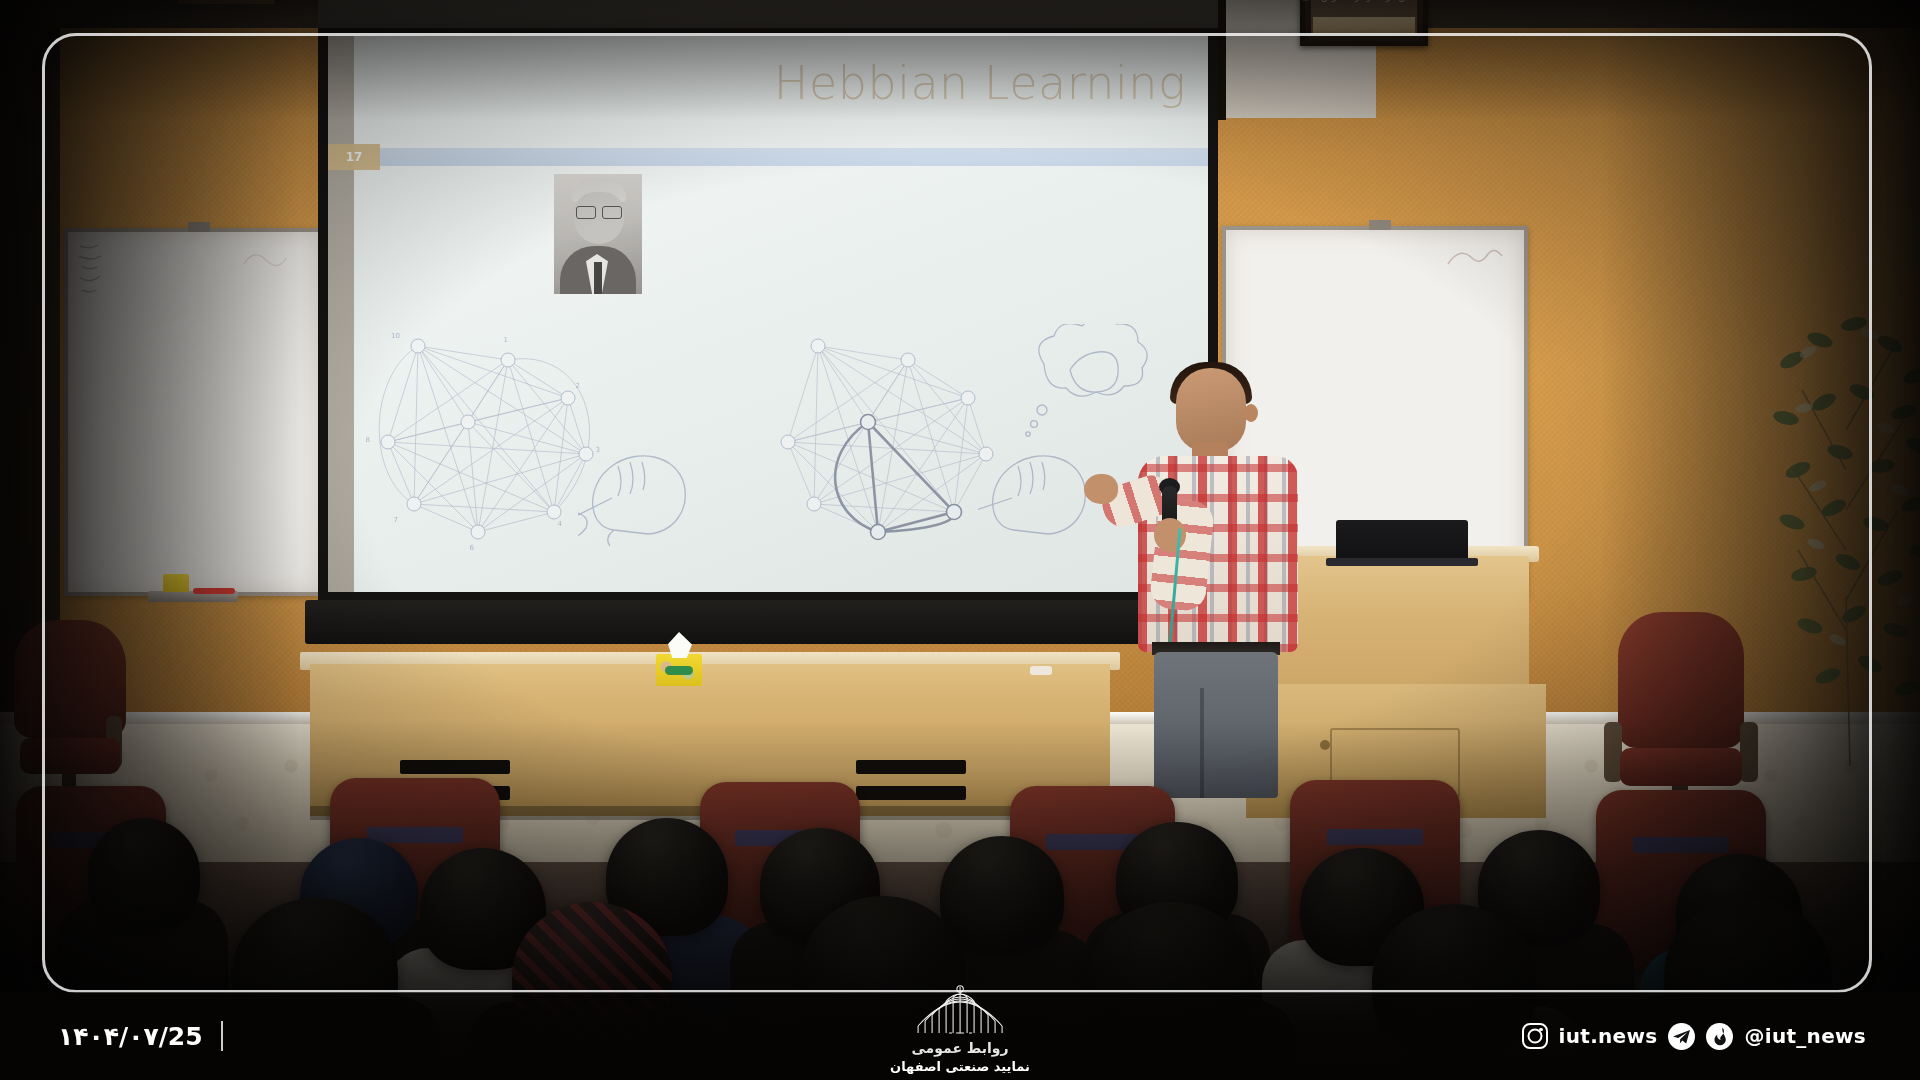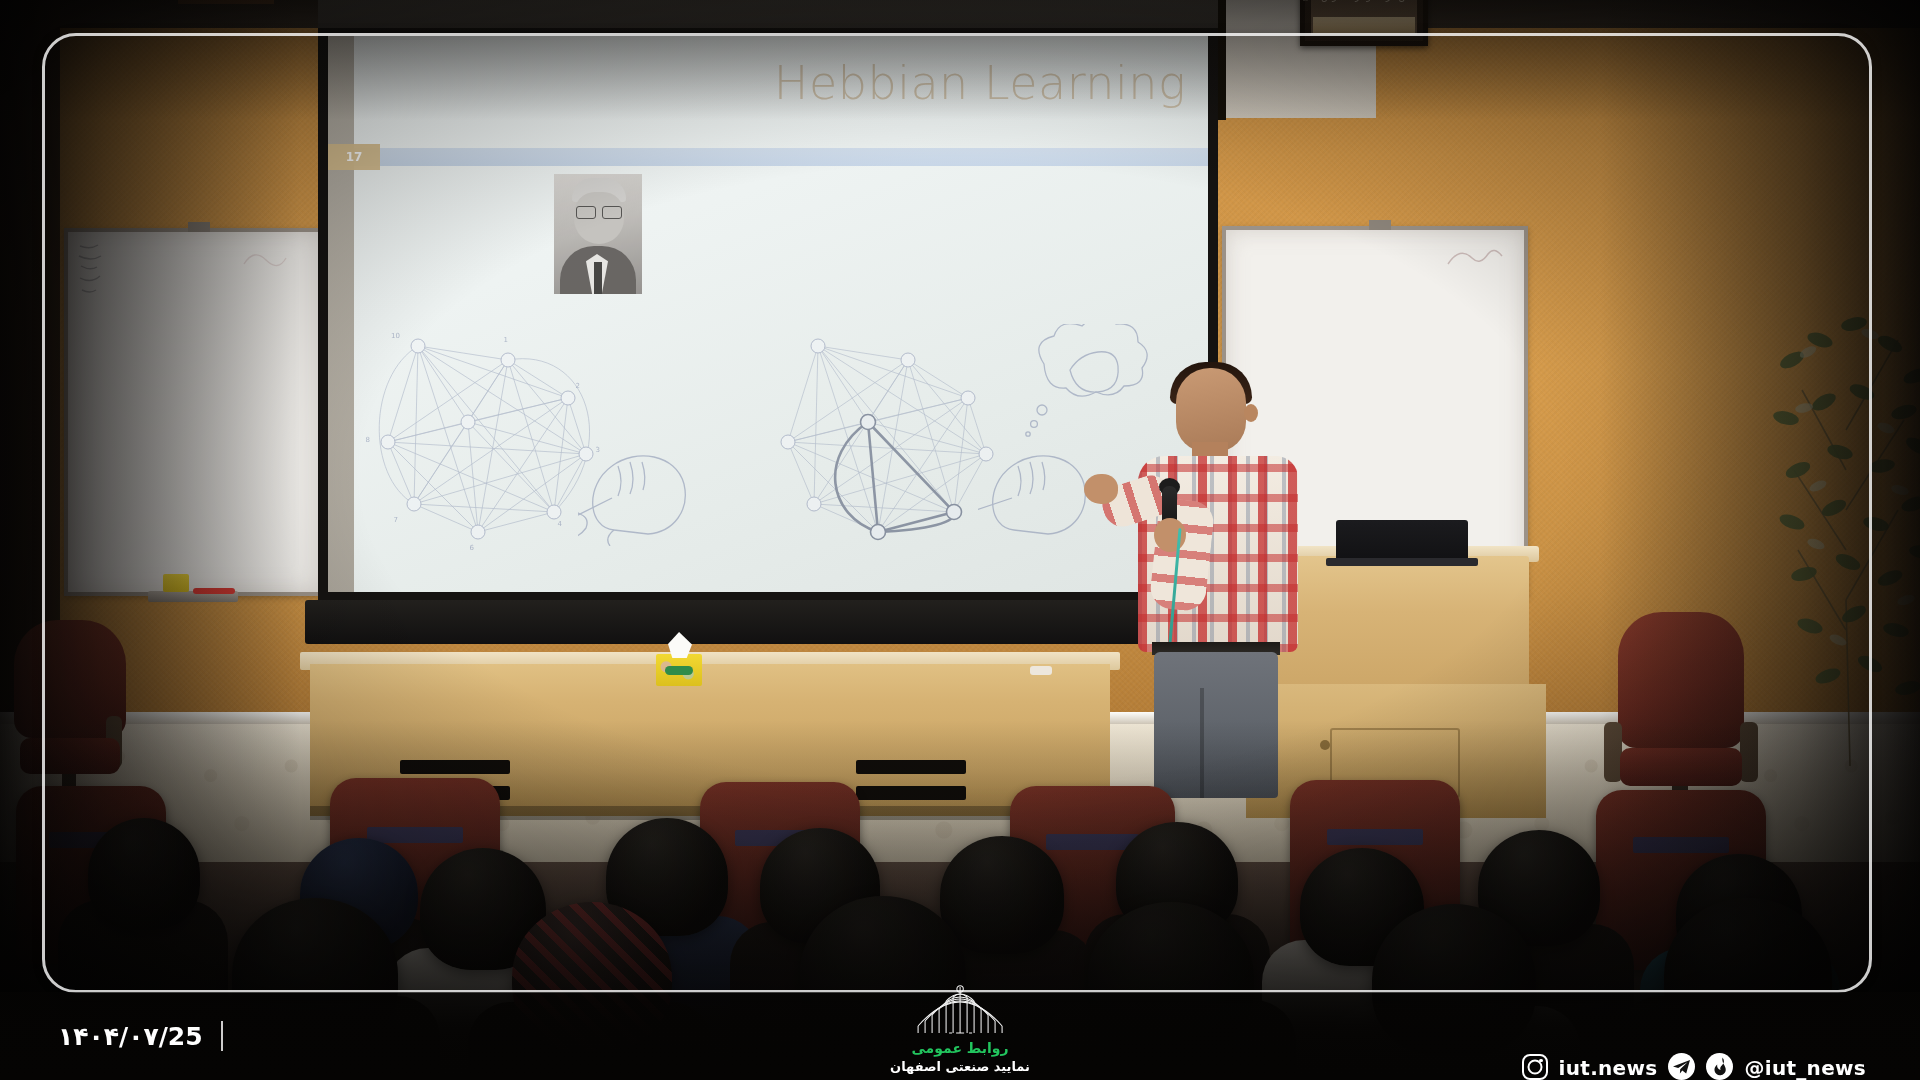--- a/index.html
+++ b/index.html
@@ -271,24 +271,24 @@
       gap:18px; direction:rtl; }
   .cap-headline { font-family:"DejaVu Sans","Liberation Sans",sans-serif;
       font-size:25px; font-weight:700; color:#ffffff; white-space:nowrap; letter-spacing:0; }
   .cap-div { width:2px; height:30px; background:rgba(255,255,255,.8); }
   .cap-date { font-family:"DejaVu Sans","Liberation Sans",sans-serif;
       font-size:25px; font-weight:700; color:#ffffff; white-space:nowrap; }
 
   .cap-center { position:absolute; left:50%; transform:translateX(-50%); bottom:6px;
       display:flex; flex-direction:column; align-items:center; gap:3px; }
   .logo-mark { width:118px; height:54px; position:relative; }
-  .logo-l1 { font-size:14px; font-weight:700; color:#22c55e; letter-spacing:1px; }
+  .logo-l1 { font-size:14px; font-weight:700; color:#e5e5e5; letter-spacing:1px; }
   .logo-l2 { font-size:13px; font-weight:700; color:#ffffff; letter-spacing:0px; }
 
-  .cap-right { position:absolute; right:54px; top:0; height:88px; display:flex; align-items:flex-end;
+  .cap-right { position:absolute; right:54px; top:0; height:88px; display:flex; align-items:center;
       gap:11px; direction:ltr; }
   .sm-text { font-family:"DejaVu Sans","Liberation Sans",sans-serif;
       font-size:20px; font-weight:700; color:#ffffff; letter-spacing:.3px; }
   .ig-icon { width:26px; height:26px; border:2.6px solid #fff; border-radius:8px; position:relative; }
   .ig-icon::before { content:""; position:absolute; left:50%; top:50%; transform:translate(-50%,-50%);
       width:11px; height:11px; border:2.4px solid #fff; border-radius:50%; }
   .ig-icon::after { content:""; position:absolute; right:3px; top:3px; width:3.4px; height:3.4px;
       background:#fff; border-radius:50%; }
   .tg-icon { width:27px; height:27px; border-radius:50%; background:#fff; position:relative; }
   .tg-icon svg { position:absolute; left:4px; top:6px; }

